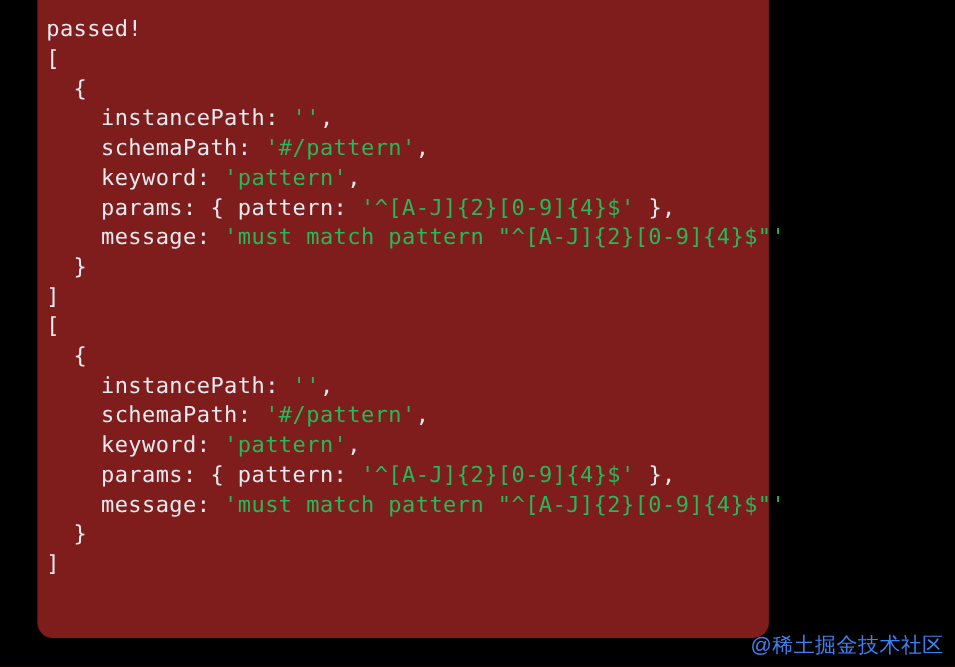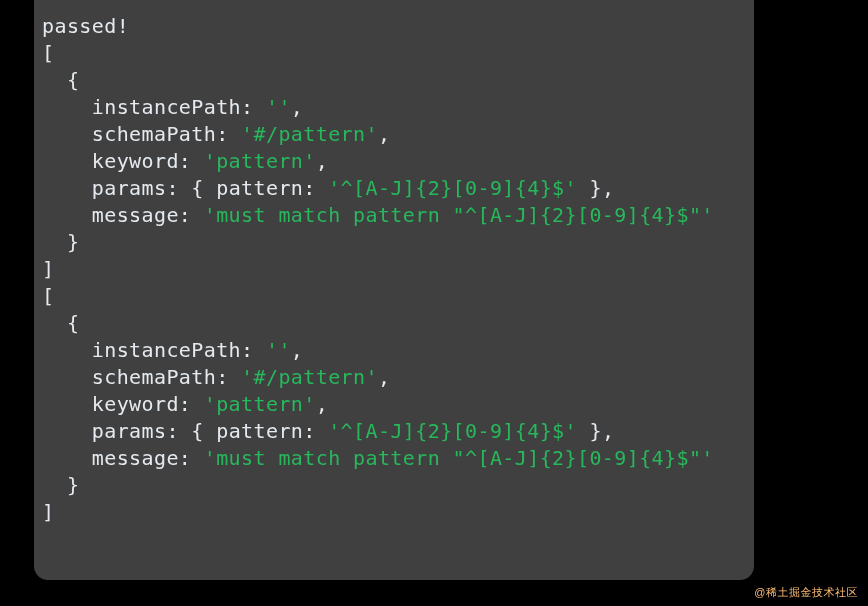--- a/index.html
+++ b/index.html
@@ -9,42 +9,42 @@
     height: 606px;
     background: #000;
     font-family: "SF Mono", "Menlo", "Consolas", "DejaVu Sans Mono", monospace;
     overflow: hidden;
     position: relative;
   }
   .terminal {
     position: absolute;
     left: 34px;
     top: 0;
-    width: 720px;
+    width: 665px;
     height: 580px;
-    background: #404040;
+    background: #7f1d1d;
     border-radius: 0 0 14px 14px;
     color: #d9e1e8;
     font-size: 20px;
     line-height: 27px;
     padding: 13px 8px 10px 8px;
     box-sizing: border-box;
     letter-spacing: 0.4px;
     font-weight: 500;
   }
   .line { white-space: pre; }
   .str { color: #27b85c; }  
   .plain { color: #e4eaef; } 
   .watermark {
     position: absolute;
     right: 10px;
     bottom: 6px;
-    color: #fdba74;
+    color: #3b82f6;
     font-family: -apple-system, "PingFang SC", "Microsoft YaHei", sans-serif;
-    font-size: 11px;
+    font-size: 19px;
     letter-spacing: 0.5px;
   }
 </style>
 </head>
 <body>
 
 <div class="terminal">
 
   <div class="line plain">passed!</div>
 

